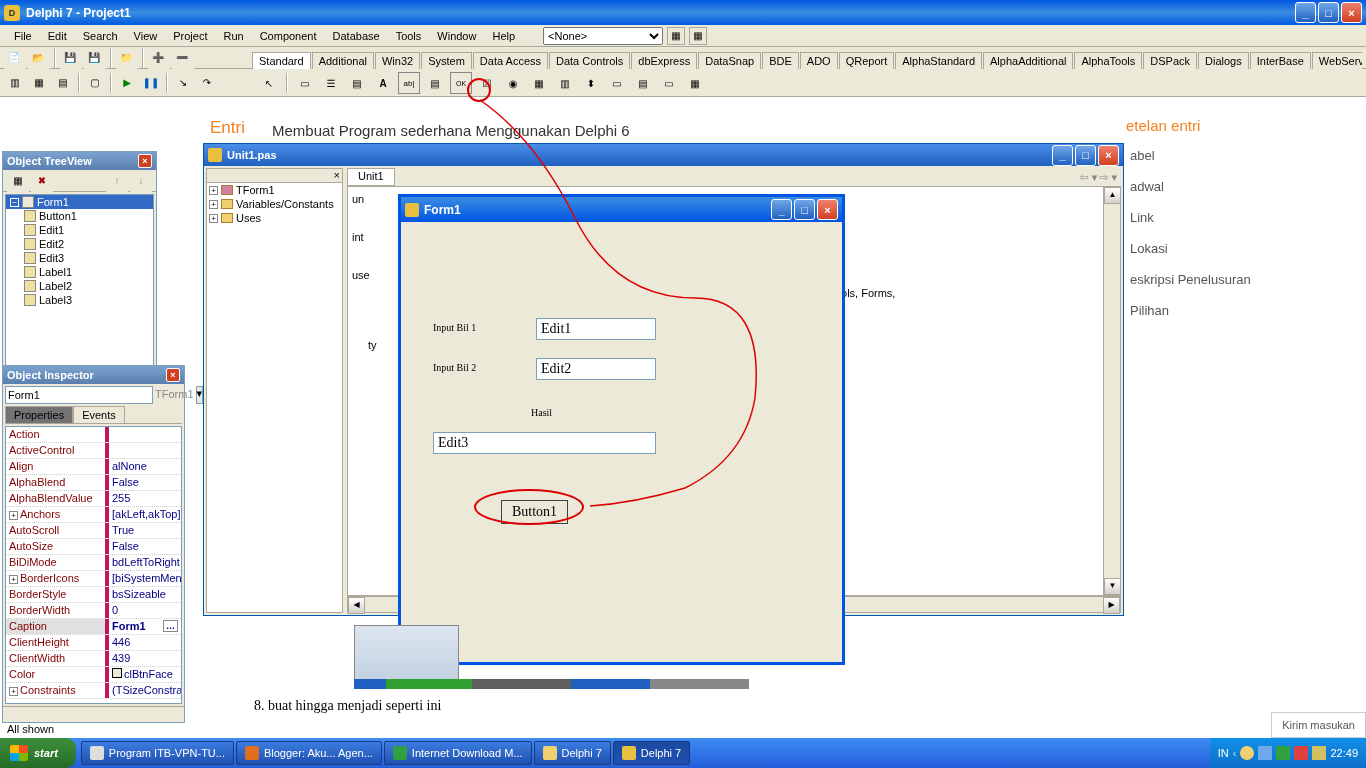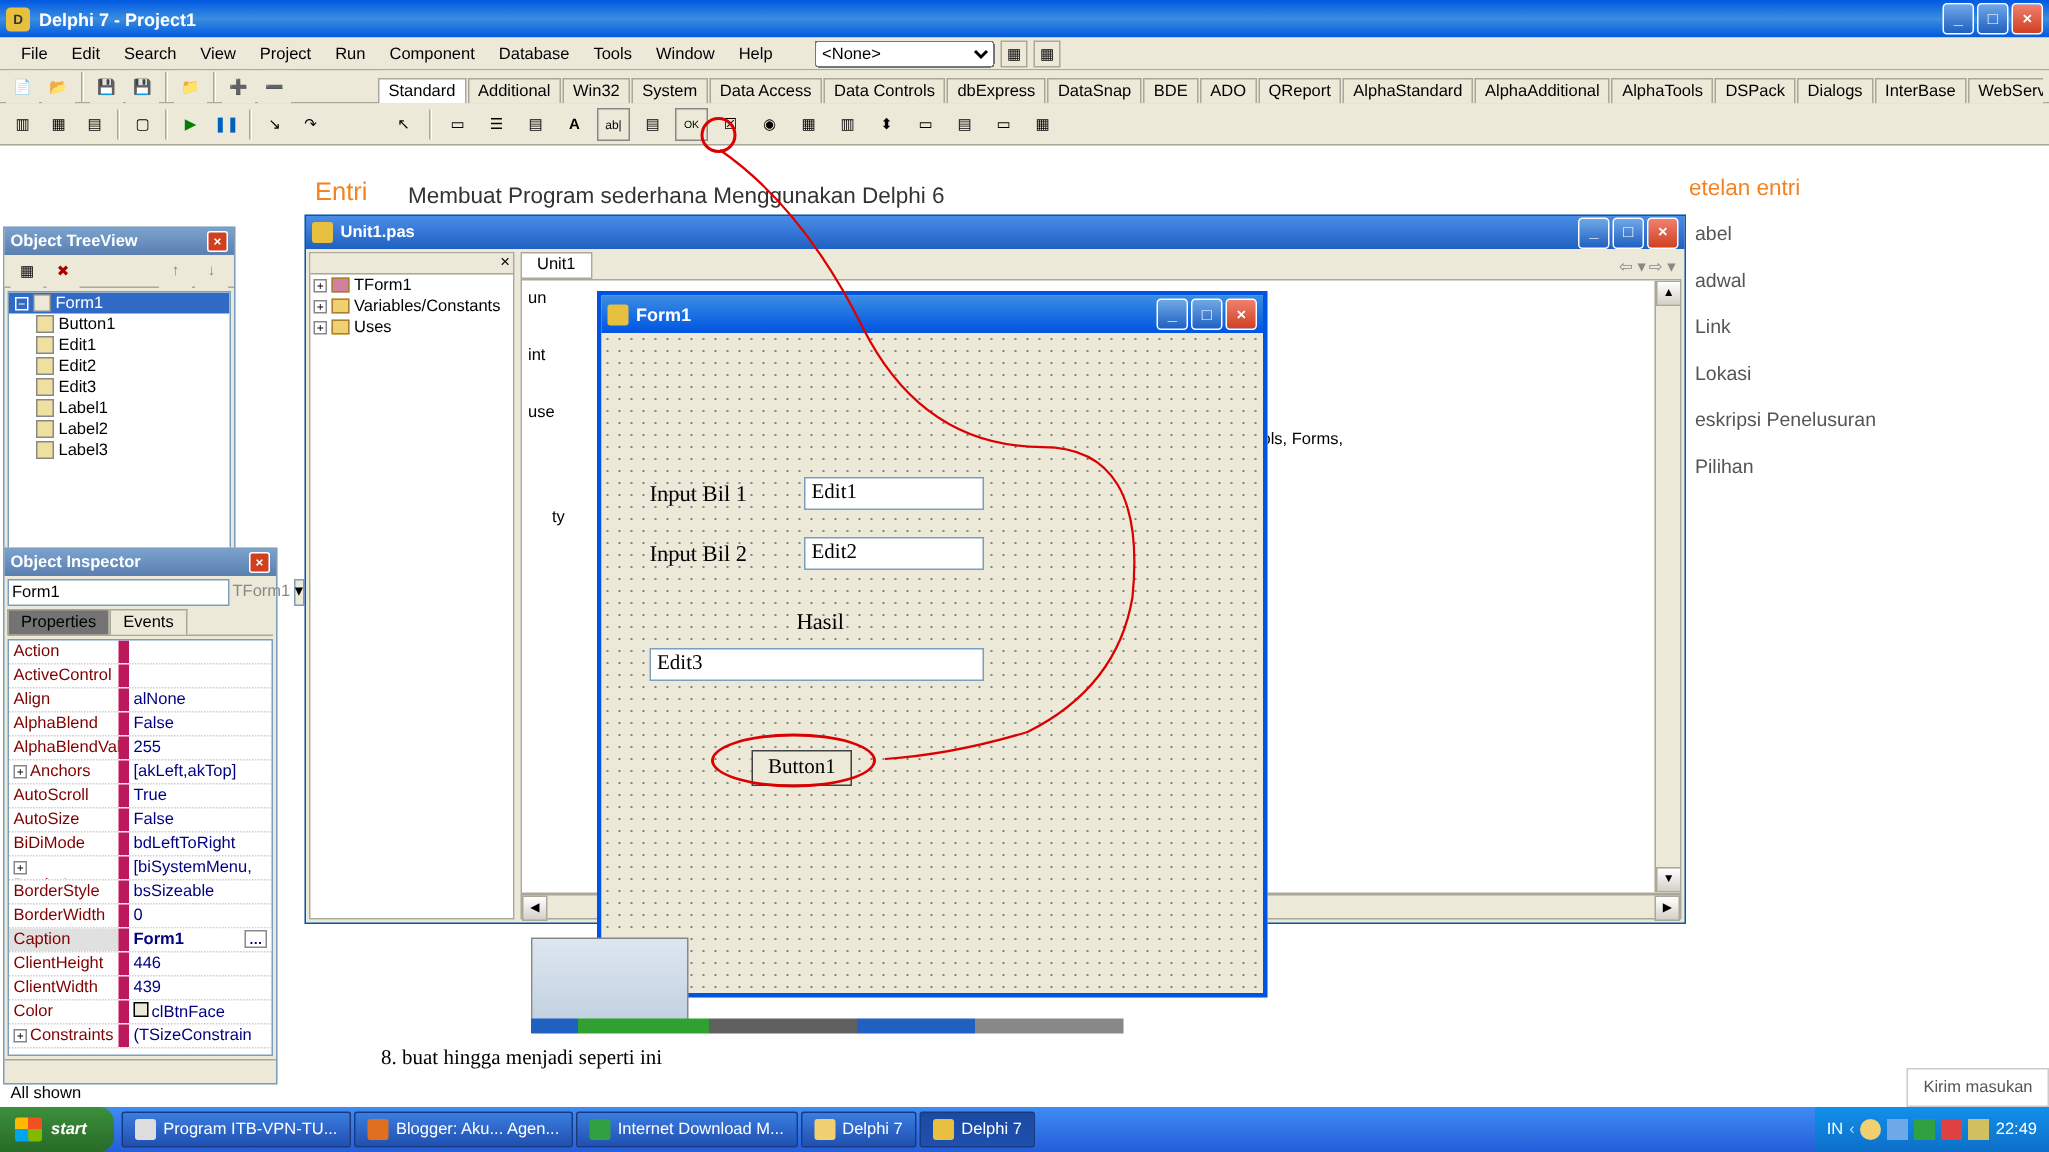--- a/index.html
+++ b/index.html
@@ -48,21 +48,21 @@
 
 .oi-combo { width: calc(100% - 4px); margin: 2px; display: flex; }
 .oi-combo input { flex: 1; height: 18px; border: 1px solid #7b9ebd; padding: 0 2px; font-size: 11px; }
 .oi-combo .type { width: 60px; color: #888; padding: 2px; }
 .oi-combo .dd { width: 16px; height: 18px; border: 1px solid #7b9ebd; background: #ece9d8; text-align: center; cursor: pointer; }
 .oi-tabs { display: flex; border-bottom: 1px solid #aca899; margin: 0 2px; }
 .oi-tab { padding: 2px 8px; border: 1px solid #aca899; border-bottom: none; background: #ece9d8; cursor: pointer; }
 .oi-tab.active { background: #737373; }
 .oi-grid { background: #fff; border: 1px solid #7b9ebd; margin: 2px; overflow: auto; }
 .oi-row { display: flex; height: 16px; border-bottom: 1px dotted #ccc; }
-.oi-row .k { width: 80px; padding: 1px 3px; color: #800000; border-right: 7px solid #be185d; overflow: hidden; }
+.oi-row .k { width: 103px; padding: 1px 3px; color: #800000; border-right: 4px solid #be185d; overflow: hidden; }
 .oi-row .v { flex: 1; padding: 1px 3px; color: #000080; overflow: hidden; }
 .oi-row.sel .k { background: #e0e0e0; }
 .oi-row.sel .v { font-weight: bold; background: #fff; }
 .oi-row .plus { display: inline-block; width: 9px; height: 9px; border: 1px solid #888; font-size: 8px; line-height: 7px; text-align: center; margin-right: 2px; color: #000; }
 .oi-status { padding: 16px 4px; border-top: 1px solid #aca899; }
 
 
 .code-window { position: absolute; left: 203px; top: 143px; width: 921px; height: 473px; background: #ece9d8; border: 1px solid #0058b0; }
 .code-title { height: 22px; background: linear-gradient(to bottom, #4a8de8, #2060c0); color: #fff; display: flex; align-items: center; padding: 0 4px; }
 .code-title .icon { width: 14px; height: 14px; background: #e8c040; margin-right: 5px; border-radius: 2px; }
@@ -82,21 +82,21 @@
 .code-scroll-h { height: 17px; background: #ece9d8; border: 1px solid #aca899; display: flex; }
 .code-scroll-v { position: absolute; right: 0; top: 0; bottom: 0; width: 17px; background: #ece9d8; border-left: 1px solid #aca899; }
 .scroll-btn { width: 17px; height: 17px; background: linear-gradient(#fff,#d4d0c8); border: 1px solid #aca899; font-size: 8px; text-align: center; line-height: 14px; }
 
 
 .form-window { position: absolute; left: 398px; top: 194px; width: 447px; height: 471px; border: 3px solid #0054e3; background: #ece9d8; }
 .form-title { height: 25px; background: linear-gradient(to bottom, #3b8de0, #0054e3); color: #fff; display: flex; align-items: center; padding: 0 4px; }
 .form-title .icon { width: 14px; height: 14px; background: #e8c040; margin-right: 5px; border-radius: 2px; }
 .form-title .t { flex: 1; font-weight: bold; font-size: 12px; }
 .form-body { height: calc(100% - 25px); background: #ece9d8; background-image: radial-gradient(circle, #808080 0.5px, transparent 0.5px); background-size: 8px 8px; position: relative; }
-.dlabel { position: absolute; font-family: 'Times New Roman', serif; font-size: 15px; }
+.dlabel { position: absolute; font-family: 'Times New Roman', serif; font-size: 10px; }
 .dedit { position: absolute; background: #fff; border: 1px solid #7b9ebd; padding: 2px 4px; font-family: 'Times New Roman', serif; font-size: 14px; }
 .dbutton { position: absolute; background: #ece9d8; border: 1px solid #404040; padding: 3px 10px; font-family: 'Times New Roman', serif; font-size: 14px; cursor: pointer; }
 
 
 .bg-right { position: absolute; right: 0; top: 111px; width: 360px; height: 620px; background: #fff; }
 .bg-btn { display: inline-block; padding: 6px 14px; border: 1px solid #ccc; background: #f5f5f5; margin: 2px; font-size: 12px; cursor: pointer; }
 .bg-btn.orange { background: #ff8c1a; color: #fff; border-color: #e07000; }
 .bg-section { padding: 8px 4px; color: #555; font-size: 13px; }
 .bg-heading { color: #f58220; font-size: 15px; padding: 6px 0; }
 

